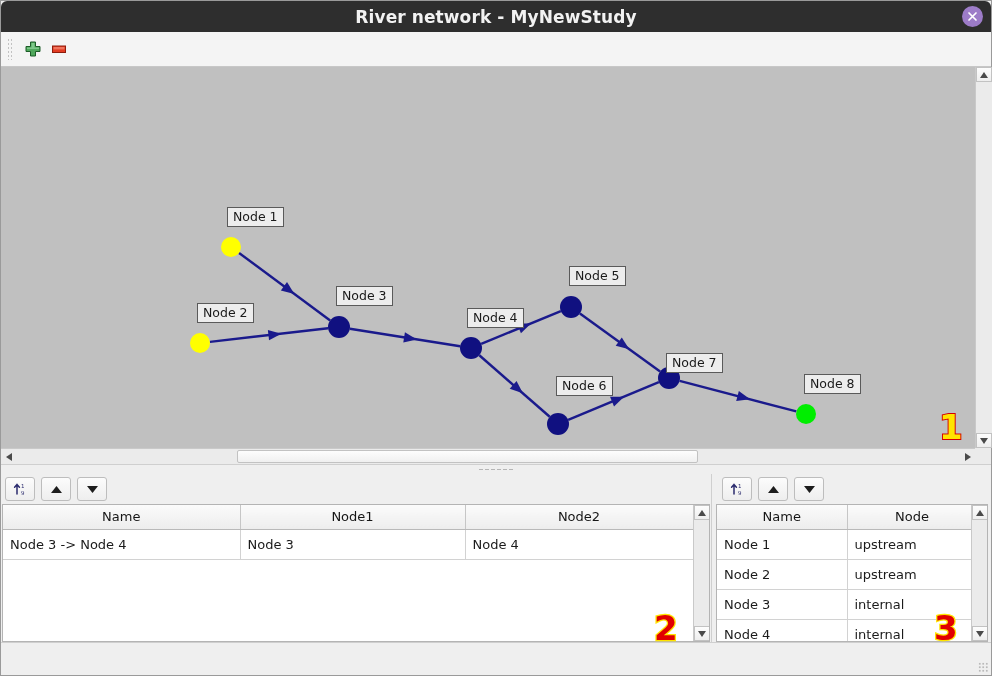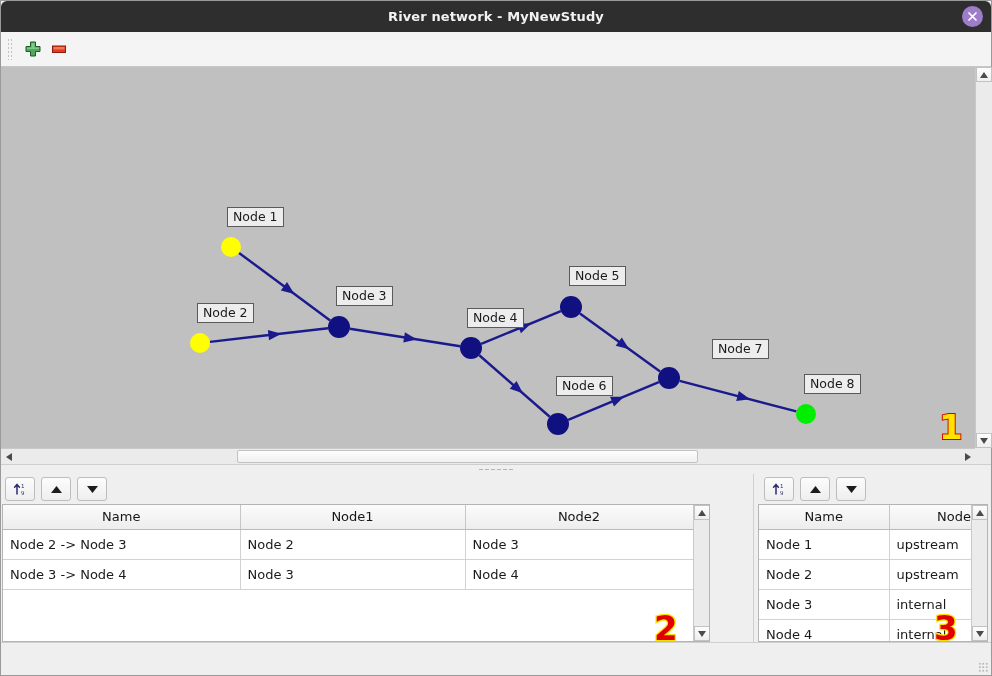--- a/index.html
+++ b/index.html
@@ -21,21 +21,21 @@
   
   #titlebar {
     position: relative;
     height: 31px; min-height: 31px;
     background: #2e2e2e;
     color: #ffffff;
     display: flex; align-items: center; justify-content: center;
     border-top-left-radius: 6px; border-top-right-radius: 6px;
   }
   #titlebar .title {
-    font-size: 13px; font-weight: bold;
+    font-size: 17px; font-weight: bold;
     letter-spacing: .1px;
     color: #f2f2f2;
   }
   #close-btn {
     position: absolute; right: 8px; top: 5px;
     width: 21px; height: 21px; border-radius: 50%;
     background: #9d7cc8;
     display: flex; align-items: center; justify-content: center;
     cursor: pointer;
   }
@@ -151,21 +151,21 @@
     cursor: row-resize;
     border-top: 1px solid #cfcfcf;
   }
   #splitter .dots {
     width: 36px; height: 3px;
     background-image: radial-gradient(#b5b5b5 40%, transparent 45%);
     background-size: 6px 3px;
   }
 
   
-  #bottom { flex: 1; display: flex; min-height: 0; padding-bottom: 0; gap: 42px; }
+  #bottom { flex: 1; display: flex; min-height: 0; padding-bottom: 0; }
   .table-panel { display: flex; flex-direction: column; min-width: 0; }
   #left-panel  { width: 710px; min-width: 710px; }
   #right-panel { flex: 1; border-left: 1px solid #cfcfcf; }
 
   .tbl-toolbar {
     height: 30px; min-height: 30px;
     display: flex; align-items: center; gap: 6px;
     padding: 2px 0 2px 4px;
     background: #efefef;
   }
@@ -287,21 +287,21 @@
             <circle cx="668" cy="311" r="11" fill="#101080"></circle>
             <circle cx="805" cy="347" r="10" fill="#00ee00"></circle>
           </svg>
         <div id="node-labels">
             <div class="node-label" style="left: 226px; top: 140px;">Node 1</div>
             <div class="node-label" style="left: 196px; top: 236px;">Node 2</div>
             <div class="node-label" style="left: 335px; top: 219px;">Node 3</div>
             <div class="node-label" style="left: 466px; top: 241px;">Node 4</div>
             <div class="node-label" style="left: 568px; top: 199px;">Node 5</div>
             <div class="node-label" style="left: 555px; top: 309px;">Node 6</div>
-            <div class="node-label" style="left: 665px; top: 272px; margin-left: 46px;">Node 7</div>
+            <div class="node-label" style="left: 665px; top: 286px;">Node 7</div>
             <div class="node-label" style="left: 803px; top: 307px;">Node 8</div>
           </div>
         <div id="annot-graph"></div>
       </div>
       <div class="vscroll">
         <div class="sb-arrow">
           <svg width="8" height="6" viewBox="0 0 8 6">
               <path d="M4,0 L8,6 L0,6 Z" fill="#4a4a4a"></path>
             </svg>
         </div>
@@ -368,25 +368,20 @@
                 <col style="width:228px">
               </colgroup>
             <thead>
                 <tr>
                   <th>Name</th>
                   <th>Node1</th>
                   <th>Node2</th>
                 </tr>
               </thead>
             <tbody>
-                <tr>
-                  <td>Node 2 -&gt; Node 3</td>
-                  <td>Node 2</td>
-                  <td>Node 3</td>
-                </tr>
                 <tr>
                   <td>Node 3 -&gt; Node 4</td>
                   <td>Node 3</td>
                   <td>Node 4</td>
                 </tr>
               </tbody>
           </table>
         </div>
         <div class="vscroll" style="border-left:1px solid #c9c9c9">
           <div class="sb-arrow">

